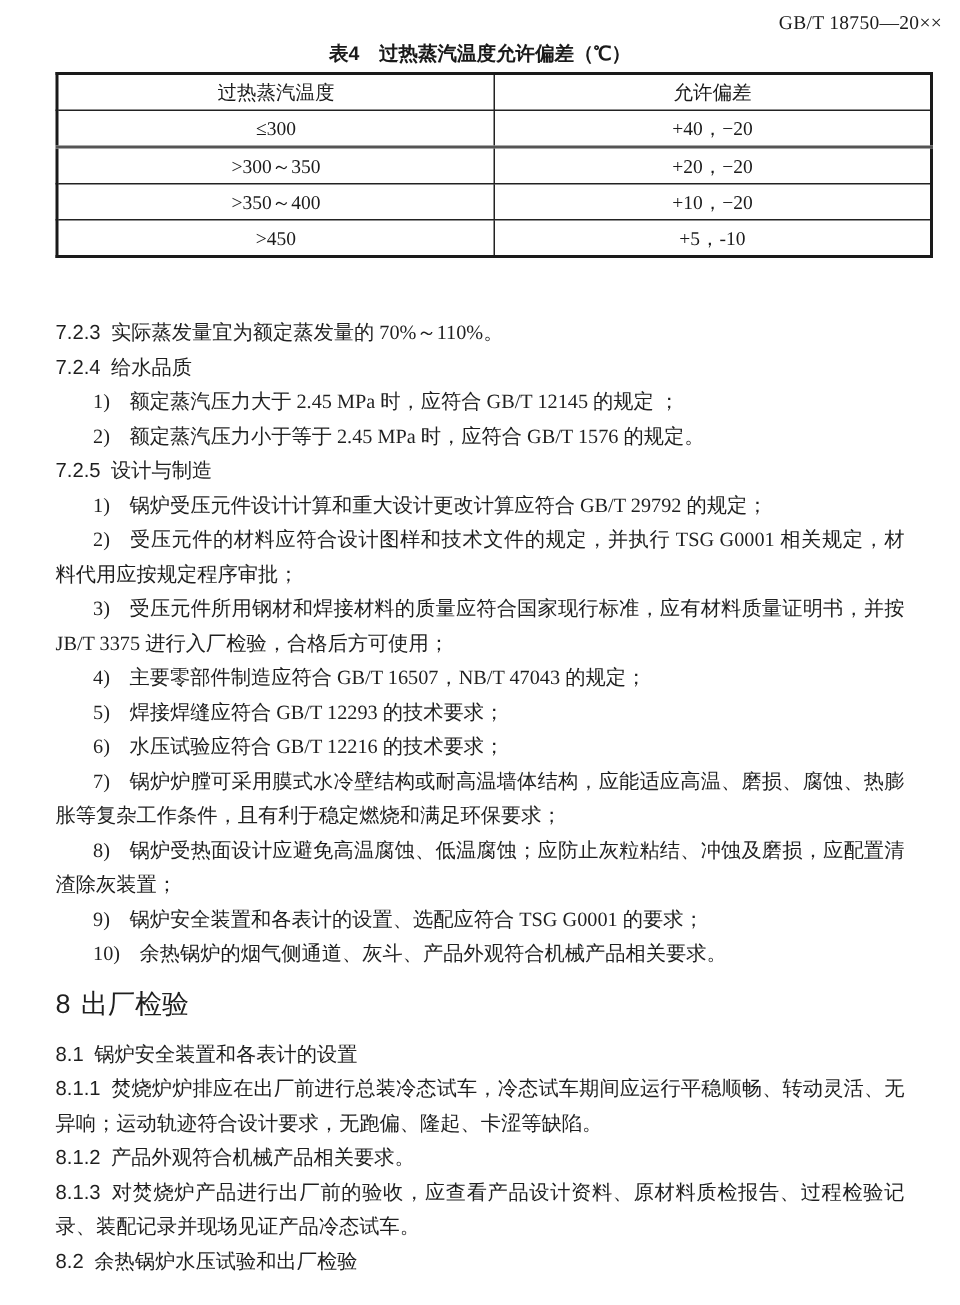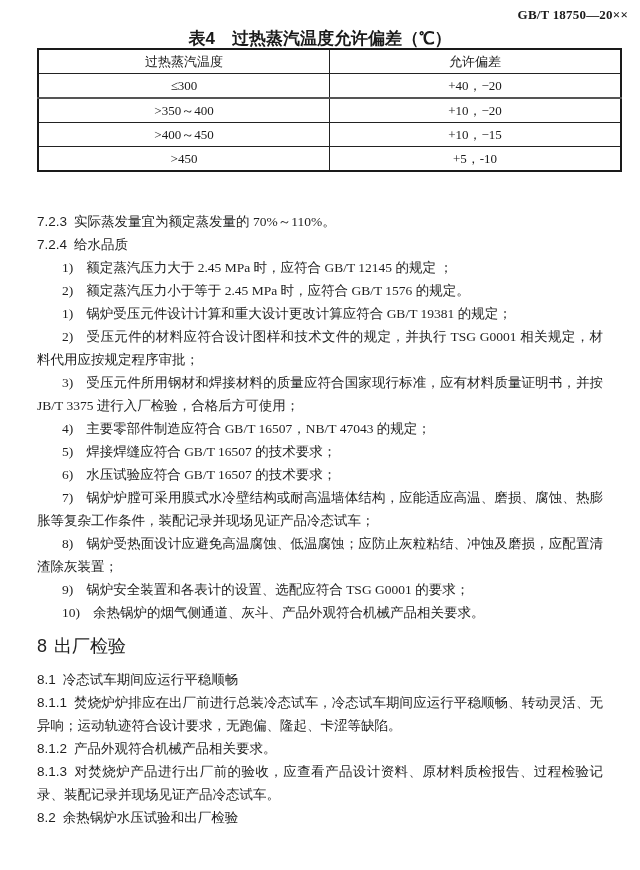--- a/index.html
+++ b/index.html
@@ -11,32 +11,32 @@
     color: #1f1f1f;
     overflow: hidden;
     font-family: "Liberation Serif", serif;
   }
   .doc-header {
     position: absolute;
     top: 7px;
     right: 12px;
     font-family: "Liberation Serif", serif;
     font-size: 13px;
-    font-weight: 700;
+    font-weight: 400;
     letter-spacing: 0.2px;
     color: #1a1a1a;
   }
   .table-caption {
     position: absolute;
     top: 27px;
     left: 0;
     width: 100%;
     text-align: center;
     font-family: "Liberation Sans", sans-serif;
-    font-size: 17px;
+    font-size: 13px;
     font-weight: 600;
     color: #1a1a1a;
   }
   table.dev-table {
     position: absolute;
     top: 48px;
     left: 37px;
     width: 585px;
     border-collapse: collapse;
     table-layout: fixed;
@@ -95,49 +95,50 @@
         <th>过热蒸汽温度</th>
         <th>允许偏差</th>
       </tr>
     </thead>
     <tbody>
         <tr>
           <td>≤300</td>
           <td>+40，−20</td>
         </tr>
         <tr>
+          <td>&gt;300～350</td>
+          <td>+20，−20</td>
+        </tr>
+        <tr>
           <td>&gt;350～400</td>
           <td>+10，−20</td>
-        </tr>
-        <tr>
-          <td>&gt;400～450</td>
-          <td>+10，−15</td>
         </tr>
         <tr>
           <td>&gt;450</td>
           <td>+5，-10</td>
         </tr>
       </tbody>
   </table>
 
   <div class="doc-body">
       <p class="clause-text"><span class="lbl">7.2.3</span><span>实际蒸发量宜为额定蒸发量的 70%～110%。</span></p>
       <p class="clause-heading"><span class="lbl">7.2.4</span><span>给水品质</span></p>
       <p class="item"><span class="lbl">1)</span><span>额定蒸汽压力大于 2.45 MPa 时，应符合 GB/T 12145 的规定 ；</span></p>
       <p class="item"><span class="lbl">2)</span><span>额定蒸汽压力小于等于 2.45 MPa 时，应符合 GB/T 1576 的规定。</span></p>
-      <p class="item"><span class="lbl">1)</span><span>锅炉受压元件设计计算和重大设计更改计算应符合 GB/T 19381 的规定；</span></p>
+      <p class="clause-heading"><span class="lbl">7.2.5</span><span>设计与制造</span></p>
+      <p class="item"><span class="lbl">1)</span><span>锅炉受压元件设计计算和重大设计更改计算应符合 GB/T 29792 的规定；</span></p>
       <p class="item"><span class="lbl">2)</span><span>受压元件的材料应符合设计图样和技术文件的规定，并执行 TSG G0001 相关规定，材料代用应按规定程序审批；</span></p>
       <p class="item"><span class="lbl">3)</span><span>受压元件所用钢材和焊接材料的质量应符合国家现行标准，应有材料质量证明书，并按 JB/T 3375 进行入厂检验，合格后方可使用；</span></p>
       <p class="item"><span class="lbl">4)</span><span>主要零部件制造应符合 GB/T 16507，NB/T 47043 的规定；</span></p>
-      <p class="item"><span class="lbl">5)</span><span>焊接焊缝应符合 GB/T 16507 的技术要求；</span></p>
-      <p class="item"><span class="lbl">6)</span><span>水压试验应符合 GB/T 16507 的技术要求；</span></p>
-      <p class="item"><span class="lbl">7)</span><span>锅炉炉膛可采用膜式水冷壁结构或耐高温墙体结构，应能适应高温、磨损、腐蚀、热膨胀等复杂工作条件，装配记录并现场见证产品冷态试车；</span></p>
+      <p class="item"><span class="lbl">5)</span><span>焊接焊缝应符合 GB/T 12293 的技术要求；</span></p>
+      <p class="item"><span class="lbl">6)</span><span>水压试验应符合 GB/T 12216 的技术要求；</span></p>
+      <p class="item"><span class="lbl">7)</span><span>锅炉炉膛可采用膜式水冷壁结构或耐高温墙体结构，应能适应高温、磨损、腐蚀、热膨胀等复杂工作条件，且有利于稳定燃烧和满足环保要求；</span></p>
       <p class="item"><span class="lbl">8)</span><span>锅炉受热面设计应避免高温腐蚀、低温腐蚀；应防止灰粒粘结、冲蚀及磨损，应配置清渣除灰装置；</span></p>
       <p class="item"><span class="lbl">9)</span><span>锅炉安全装置和各表计的设置、选配应符合 TSG G0001 的要求；</span></p>
       <p class="item"><span class="lbl">10)</span><span>余热锅炉的烟气侧通道、灰斗、产品外观符合机械产品相关要求。</span></p>
       <p class="section-heading"><span class="lbl">8</span><span>出厂检验</span></p>
-      <p class="clause-heading"><span class="lbl">8.1</span><span>冷态试车期间应运行平稳顺畅</span></p>
+      <p class="clause-heading"><span class="lbl">8.1</span><span>锅炉安全装置和各表计的设置</span></p>
       <p class="clause-text"><span class="lbl">8.1.1</span><span>焚烧炉炉排应在出厂前进行总装冷态试车，冷态试车期间应运行平稳顺畅、转动灵活、无异响；运动轨迹符合设计要求，无跑偏、隆起、卡涩等缺陷。</span></p>
       <p class="clause-text"><span class="lbl">8.1.2</span><span>产品外观符合机械产品相关要求。</span></p>
       <p class="clause-text"><span class="lbl">8.1.3</span><span>对焚烧炉产品进行出厂前的验收，应查看产品设计资料、原材料质检报告、过程检验记录、装配记录并现场见证产品冷态试车。</span></p>
       <p class="clause-heading"><span class="lbl">8.2</span><span>余热锅炉水压试验和出厂检验</span></p>
     </div>
 </div>
 
 </body></html>

